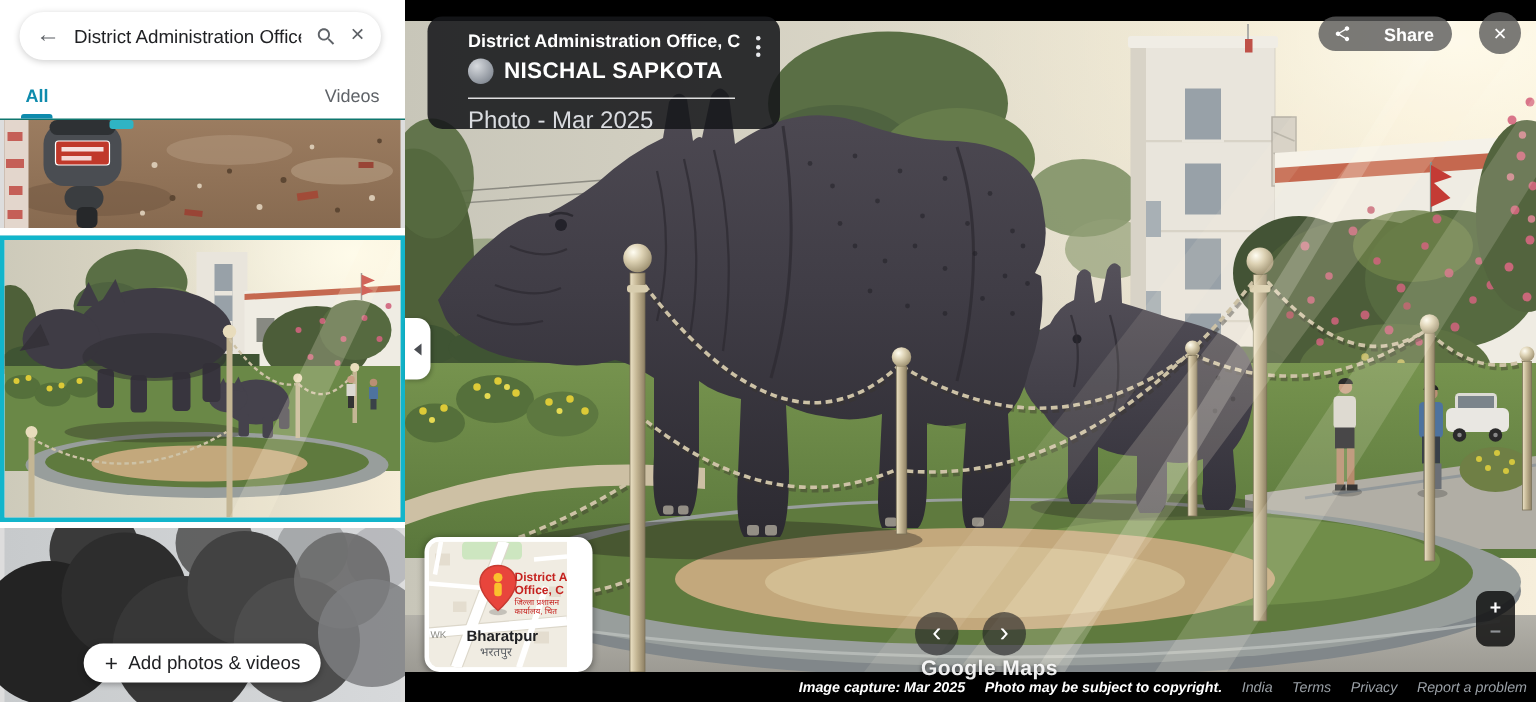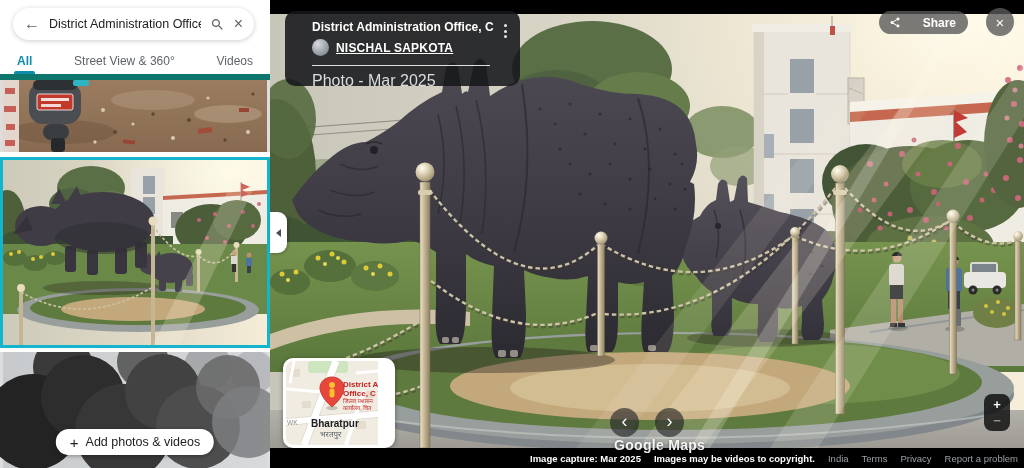--- a/index.html
+++ b/index.html
@@ -14,21 +14,21 @@
     border-radius:17px;box-shadow:0 1px 5px rgba(0,0,0,.2);display:flex;align-items:center;
     padding:0 11px;box-sizing:border-box;gap:9px;}
   .icon-btn{background:none;border:none;padding:0;cursor:pointer;color:#5f6368;display:flex;
     align-items:center;line-height:1;}
   .back-btn{font-size:16px;}
   .search-input{flex:1;border:none;outline:none;font-size:12.5px;color:#202124;
     font-family:inherit;min-width:0;padding:0;background:transparent;}
   .clear-btn{font-size:16px;}
   .tabs{position:absolute;top:48px;left:0;width:270px;height:32px;display:flex;align-items:center;
     justify-content:space-between;padding:0 17px;box-sizing:border-box;background:#fff;
-    border-bottom:6px solid #0f766e;z-index:6;}
+    border-bottom:1px solid #0f766e;z-index:6;}
   .tab{font-size:12px;color:#5f6368;cursor:pointer;position:relative;height:100%;
     display:flex;align-items:center;}
   .tab.active{color:#0e8bad;font-weight:700;}
   .tab .underline{display:none;}
   .tab.active .underline{display:block;position:absolute;left:-3px;right:-3px;bottom:0;height:3px;
     background:#0e8bad;border-radius:2px 2px 0 0;}
   .thumbs{position:absolute;top:80px;left:0;width:270px;}
   .thumb{width:270px;cursor:pointer;position:relative;overflow:hidden;background:#ddd;}
   .thumb svg{display:block;width:100%;height:100%;}
   .t1{height:72px;margin-bottom:5px;}
@@ -49,21 +49,21 @@
   .info-card{position:absolute;left:15px;top:11px;width:235px;height:75px;
     background:rgba(22,23,26,.88);border-radius:10px;color:#fff;z-index:7;}
   .card-title{position:absolute;left:27px;top:9px;right:26px;font-size:12px;font-weight:700;
     white-space:nowrap;overflow:hidden;cursor:pointer;}
   .more{position:absolute;right:9px;top:11px;background:none;border:none;cursor:pointer;
     display:flex;flex-direction:column;gap:2.5px;padding:2px 4px;}
   .more i{width:3px;height:3px;border-radius:50%;background:#e8eaed;display:block;}
   .author-row{position:absolute;left:27px;top:28px;display:flex;align-items:center;gap:7px;}
   .avatar{width:17px;height:17px;border-radius:50%;cursor:pointer;
     background:radial-gradient(circle at 35% 30%,#d7dade,#8d939c 70%,#666c75);}
-  .author{font-size:12px;font-weight:700;letter-spacing:.2px;cursor:pointer;text-decoration:underline;}
+  .author{font-size:15px;font-weight:700;letter-spacing:.2px;cursor:pointer;}
   .card-divider{position:absolute;left:27px;right:30px;top:54px;height:1px;
     background:rgba(255,255,255,.85);}
   .card-meta{position:absolute;left:27px;top:61px;font-size:16px;color:#dadce0;}
 
   .share-btn{position:absolute;right:56px;top:11px;height:23px;padding:0 12px 0 10px;
     background:rgba(90,90,90,.8);border:none;border-radius:12px;color:#fff;font-size:12px;
     font-weight:700;display:flex;align-items:center;gap:22px;cursor:pointer;z-index:7;}
   .close-btn{position:absolute;right:10px;top:8px;width:28px;height:28px;border-radius:50%;
     background:rgba(90,90,90,.8);border:none;color:#fff;font-size:15px;display:flex;
     align-items:center;justify-content:center;cursor:pointer;z-index:7;padding:0;}
@@ -89,21 +89,21 @@
     color:rgba(255,255,255,.92);letter-spacing:.3px;text-shadow:0 1px 3px rgba(0,0,0,.6);z-index:8;}
 
   .zoomctl{position:absolute;right:14px;top:394px;width:26px;height:37px;
     background:rgba(12,12,12,.82);border-radius:8px;display:flex;flex-direction:column;
     align-items:center;justify-content:space-between;padding:3px 0;box-sizing:border-box;z-index:7;}
   .zin,.zout{background:none;border:none;color:#fff;font-size:13px;font-weight:700;
     cursor:pointer;line-height:1;padding:1px 6px;}
   .zout{color:#8f9296;}
 
   .footer{position:absolute;right:6px;bottom:0;height:20px;display:flex;align-items:center;
-    gap:13px;z-index:8;}
+    gap:13px;z-index:8;font-style:italic;}
   .f-strong{color:#fff;font-size:9.5px;font-weight:700;}
   .f-link{font-size:9.5px;color:#9aa0a6;text-decoration:none;cursor:pointer;}
 </style>
 </head>
 <body>
 
 <aside class="sidebar">
 
   <div class="search-wrap">
     <div class="search-pill">
@@ -115,24 +115,20 @@
         </svg>
       </button>
       <button class="icon-btn clear-btn">×</button>
     </div>
   </div>
 
   <nav class="tabs">
     <div class="tab active">
       <span>All</span>
       <i class="underline"></i>
-    </div>
-    <div class="tab">
-      <span>Street View &amp; 360°</span>
-
     </div>
     <div class="tab">
       <span>Videos</span>
 
     </div>
   </nav>
 
   <div class="thumbs">
 
     <div class="thumb t1">
@@ -797,19 +793,19 @@
 
   <div class="watermark">Google Maps</div>
 
   <div class="zoomctl">
     <button class="zin">+</button>
     <button class="zout">−</button>
   </div>
 
   <footer class="footer">
     <span class="f-strong">Image capture: Mar 2025</span>
-    <span class="f-strong">Images may be videos to copyright.</span>
+    <span class="f-strong">Photo may be subject to copyright.</span>
     <a class="f-link">India</a>
     <a class="f-link">Terms</a>
     <a class="f-link">Privacy</a>
     <a class="f-link">Report a problem</a>
   </footer>
 </main>
 
 </body></html>

